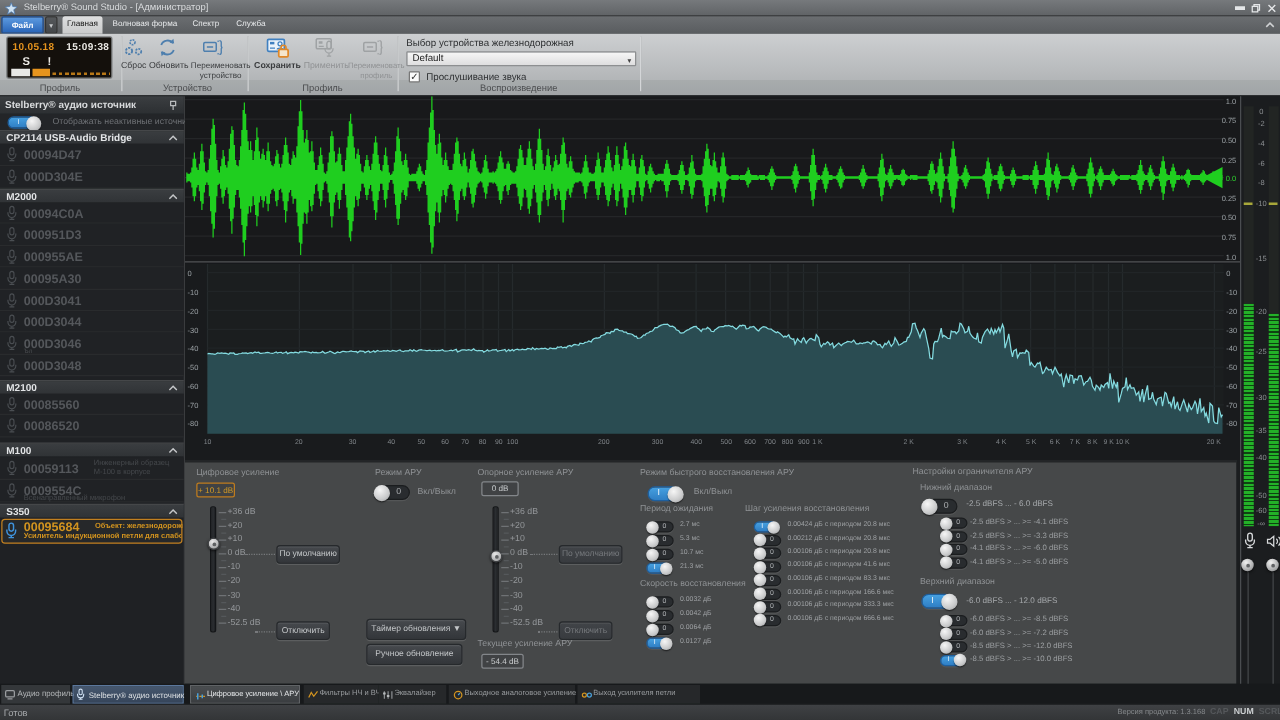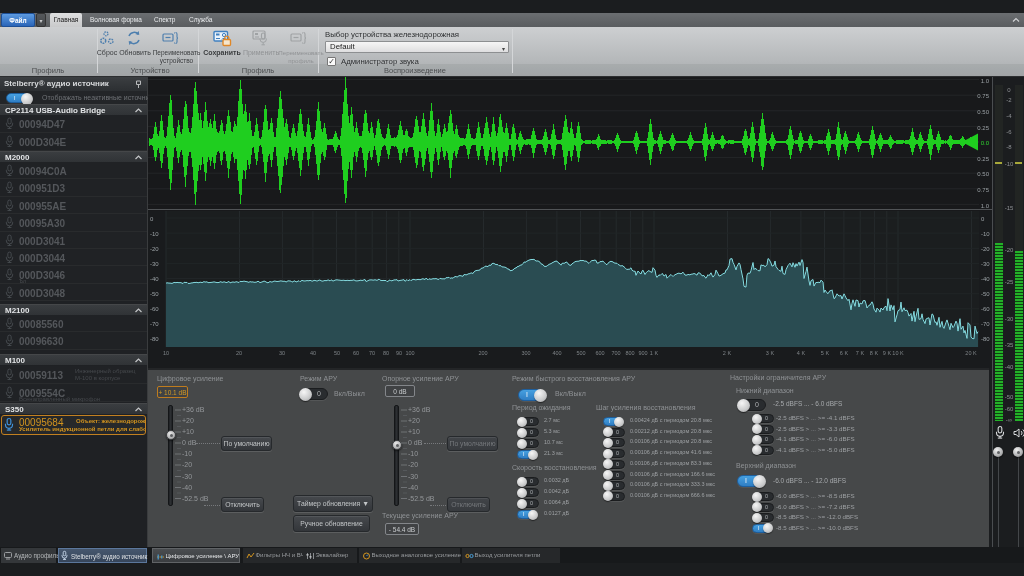--- a/index.html
+++ b/index.html
@@ -49,37 +49,59 @@
 .mlabel{position:absolute;font-size:6px;color:#8e9194;text-align:center;width:16px;}
 .mbar{position:absolute;width:8px;background:#222523;}
 .mgreen{position:absolute;width:8px;background:repeating-linear-gradient(#23b128 0 2px,#0f4212 2px 3px);}
 
 #tabstrip{left:0;top:547px;width:1024px;height:16px;background:#17191b;}
 .btab{position:absolute;top:1px;height:15px;font-size:6.5px;line-height:15px;white-space:nowrap;}
 #statusbar{left:0;top:563px;width:1024px;height:13px;background:linear-gradient(#3f4144,#333537);border-top:1px solid #222426;color:#a4a7aa;font-size:7.5px;}
 .ws{white-space:nowrap;}
 </style></head><body>
 <div id="app">
+    <div id="titlebar" class="ab">
+      <svg class="ab" style="left:4px;top:2px" width="10" height="10" viewBox="0 0 10 10">
+        <path d="M5 0L6.2 3.2 9.8 3.5 7 5.8 7.9 9.4 5 7.4 2.1 9.4 3 5.8 0.2 3.5 3.8 3.2Z" fill="#cfe2f2" stroke="#4a7ab0" stroke-width=".6"></path>
+      </svg>
+      <div class="ab ws" style="left:19px;top:1px">Stelberry® Sound Studio - [Администратор]</div>
+      <div class="ab" style="left:988px;top:5px;width:8px;height:3px;background:#e4e6e8"></div>
+      <svg class="ab" style="left:1000px;top:2px" width="9" height="9" viewBox="0 0 9 9">
+        <path d="M1.8 3h4.4v4.4H1.8zM3.2 3V1.6h4.4V6H6.2" fill="none" stroke="#e4e6e8" stroke-width="1"></path>
+      </svg>
+      <svg class="ab" style="left:1013px;top:2px" width="9" height="9" viewBox="0 0 9 9">
+        <path d="M1.8 2l5.4 5.4M7.2 2L1.8 7.4" stroke="#e4e6e8" stroke-width="1.1"></path>
+      </svg>
+    </div>
     <div id="menubar" class="ab">
       <div class="mtab" style="left:1px;width:34px;background:linear-gradient(#5c9ae0,#2a65b8);border:1px solid #1d4f96;border-radius:2px;font-weight:bold;color:#fff">Файл</div>
       <div class="mtab" style="left:36px;width:10px;background:linear-gradient(#55585b,#44474a);border:1px solid #333;border-radius:2px;color:#c8cacc;font-size:6px">▾</div>
       <div class="mtab" style="left:50px;width:32px;background:linear-gradient(#dedfe0,#c9cacb);border-radius:2px 2px 0 0;color:#141414;">Главная</div>
       <div class="mtab ws" style="left:90px;">Волновая форма</div>
       <div class="mtab ws" style="left:154px;">Спектр</div>
       <div class="mtab ws" style="left:189px;">Служба</div>
       <svg class="ab" style="left:1012px;top:4px" width="8" height="6" viewBox="0 0 8 6">
         <path d="M1 4.5L4 1.5 7 4.5" fill="none" stroke="#d0d2d4" stroke-width="1.2"></path>
       </svg>
     </div>
     <div id="ribbon" class="ab">
       <div class="ab" style="left:0;top:37px;width:1024px;height:12px;background:rgba(90,95,100,0.12)"></div>
       <div class="rsep" style="left:97px"></div>
       <div class="rsep" style="left:198px"></div>
       <div class="rsep" style="left:318px"></div>
       <div class="rsep" style="left:512px"></div>
+      <div class="ab" style="left:5px;top:2px;width:85px;height:34px;background:#14100c;border:1px solid #7a7c7e;border-radius:2px;overflow:hidden">
+        <div class="ab ws" style="left:4px;top:3px;font-size:8px;font-weight:bold;color:#e6941e;letter-spacing:.3px">10.05.18</div>
+        <div class="ab ws" style="left:47px;top:3px;font-size:8px;font-weight:bold;color:#eceae6;letter-spacing:.3px">15:09:38</div>
+        <div class="ab" style="left:12px;top:14px;font-size:9px;font-weight:bold;color:#eceae6">S</div>
+        <div class="ab" style="left:32px;top:14px;font-size:9px;font-weight:bold;color:#eceae6">!</div>
+        <div class="ab" style="left:3px;top:25px;width:15px;height:6px;background:#e8e8e6"></div>
+        <div class="ab" style="left:20px;top:25px;width:14px;height:6px;background:#e6941e"></div>
+        <div class="ab" style="left:36px;top:28px;width:46px;height:2px;background:repeating-linear-gradient(90deg,#b87818 0 3px,#14100c 3px 5px)"></div>
+      </div>
       <div class="rlabel" style="left:8px;top:39px;width:80px">Профиль</div>
       <svg class="ab" style="left:99px;top:3px" width="16" height="16" viewBox="0 0 16 16">
         <g fill="none" stroke="#4e7fae">
           <circle cx="7" cy="3.8" r="2" stroke-width="1.3" stroke-dasharray="1.5 .8"></circle>
           <circle cx="4.2" cy="10.8" r="2.5" stroke-width="1.5" stroke-dasharray="1.8 .9"></circle>
           <circle cx="11.8" cy="11.2" r="2.2" stroke-width="1.4" stroke-dasharray="1.6 .9"></circle>
         </g>
       </svg>
       <div class="ricon-label" style="left:90px;top:22px;width:34px;font-size:7px">Сброс</div>
       <svg class="ab" style="left:126px;top:3px" width="16" height="16" viewBox="0 0 16 16">
@@ -119,21 +141,21 @@
       <svg class="ab" style="left:290px;top:4px" width="18" height="14" viewBox="0 0 18 14">
         <rect x="1" y="3" width="10" height="7" rx="1" fill="none" stroke="#9fa2a4" stroke-width="1.2"></rect>
         <path d="M3.5 6.5h5" stroke="#9fa2a4" stroke-width="1.2"></path>
         <path d="M13.5 1.5c1 0 1.5.5 1.5 1.5v3c0 .8.3 1 1 1-.7 0-1 .2-1 1v3c0 1-.5 1.5-1.5 1.5M12 2h1M12 12h1" stroke="#9fa2a4" stroke-width="1.1" fill="none"></path>
       </svg>
       <div class="ricon-label gray-label" style="left:275px;top:22px;width:52px;font-size:6.2px">Переименовать<br>профиль</div>
       <div class="rlabel" style="left:218px;top:39px;width:80px">Профиль</div>
       <div class="ab ws" style="left:325px;top:3px;font-size:7.8px;color:#2e3032">Выбор устройства железнодорожная</div>
       <div class="ab" style="left:325px;top:14px;width:184px;height:12px;background:linear-gradient(#f6f6f6,#dededf);border:1px solid #8d8f91;border-radius:1px;font-size:7.8px;color:#222;line-height:10px;padding-left:4px">Default<div class="ab" style="right:3px;top:2px;font-size:6px;color:#444">▾</div></div>
       <div class="ab" style="left:327px;top:30px;width:9px;height:9px;background:#fafafa;border:1px solid #777;border-radius:1px;font-size:8px;line-height:8px;color:#333;text-align:center">✓</div>
-      <div class="ab ws" style="left:341px;top:30px;font-size:7.8px;color:#2e3032">Администратор звука</div>
+      <div class="ab ws" style="left:341px;top:30px;font-size:7.8px;color:#2e3032">Прослушивание звука</div>
       <div class="rlabel" style="left:375px;top:39px;width:80px">Воспроизведение</div>
     </div>
     <div id="lpanel" class="ab">
       <div class="lphead ab">Stelberry® аудио источник<svg class="ab" style="left:135px;top:3px" width="7" height="9" viewBox="0 0 7 9">
           <path d="M1.5 1h4v3.5h-4zM3.5 4.5V8" stroke="#b8babc" fill="none"></path>
         </svg></div>
       <div class="ab" style="left:0;top:14px;width:147px;height:13px;background:#232528"></div>
       <div class="tg on" style="left:6px;top:16px;width:27px">
         <div class="pill" style="left:0;width:23px;height:10px;border-radius:5px"></div>
         <div class="zero" style="left:8px;top:2px">I</div>
@@ -262,21 +284,21 @@
       <div class="ab ws" style="left:19px;top:242px;font-size:10px;font-weight:bold;color:#54575b">00085560</div>
       <div class="litem" style="top:255.4px;height:17.4px"></div>
       <svg class="ab" style="left:5px;top:257.4px" width="9" height="13" viewBox="0 0 12 16">
         <g fill="none" stroke="#4a4e52" stroke-width="1.2">
           <rect x="3.8" y="0.8" width="4.4" height="7.7" rx="2.2"></rect>
           <path d="M1.8 7v1.4a4.2 4.2 0 0 0 8.4 0V7"></path>
           <path d="M6 12.8v1.8"></path>
           <path d="M3.4 14.7h5.2"></path>
         </g>
       </svg>
-      <div class="ab ws" style="left:19px;top:259.4px;font-size:10px;font-weight:bold;color:#54575b">00096630</div>
+      <div class="ab ws" style="left:19px;top:259.4px;font-size:10px;font-weight:bold;color:#54575b">00086520</div>
       <div class="lgroup" style="top:277px">M100<svg class="ab" style="right:5px;top:3px" width="7" height="5" viewBox="0 0 7 5">
           <path d="M.5 4L3.5 1 6.5 4" stroke="#c4c6c8" fill="none" stroke-width="1.2"></path>
         </svg></div>
       <div class="litem" style="top:289px;height:18px"></div>
       <svg class="ab" style="left:5px;top:291px" width="9" height="13" viewBox="0 0 12 16">
         <g fill="none" stroke="#4a4e52" stroke-width="1.2">
           <rect x="3.8" y="0.8" width="4.4" height="7.7" rx="2.2"></rect>
           <path d="M1.8 7v1.4a4.2 4.2 0 0 0 8.4 0V7"></path>
           <path d="M6 12.8v1.8"></path>
           <path d="M3.4 14.7h5.2"></path>
@@ -301,21 +323,21 @@
         </svg></div>
       <div class="ab" style="left:1px;top:337.5px;width:145px;height:20px;background:#26282a;border:1px solid #c28020;border-radius:3px"></div>
       <svg class="ab" style="left:4px;top:339.5px" width="10" height="15" viewBox="0 0 12 16">
         <g fill="none" stroke="#3f93dd" stroke-width="1.4">
           <rect x="3.8" y="0.8" width="4.4" height="7.7" rx="2.2"></rect>
           <path d="M1.8 7v1.4a4.2 4.2 0 0 0 8.4 0V7"></path>
           <path d="M6 12.8v1.8"></path>
           <path d="M3.4 14.7h5.2"></path>
         </g>
       </svg>
-      <div class="ab ws" style="left:19px;top:339.5px;font-size:10px;font-weight:normal;color:#d3941f">00095684</div>
+      <div class="ab ws" style="left:19px;top:339.5px;font-size:10px;font-weight:bold;color:#d3941f">00095684</div>
       <div class="ab" style="left:76px;top:341px;width:70px;overflow:hidden;white-space:nowrap;font-size:6px;font-weight:bold;color:#d3941f">Объект: железнодорожная...</div>
       <div class="ab" style="left:19px;top:348.5px;width:126px;overflow:hidden;white-space:nowrap;font-size:6px;font-weight:bold;color:#d3941f">Усилитель индукционной петли для слабос...</div>
     </div>
     <svg id="wavesvg" class="ab" width="848" height="134" viewBox="0 0 848 134">
 <rect x="0" y="0" width="848" height="134" fill="#18191b"></rect>
 <g stroke="#242628" stroke-width="1">
 <path d="M0,2.6H831M0,18.2H831M0,33.8H831M0,49.4H831M0,80.6H831M0,96.2H831M0,111.8H831M0,127.4H831"></path>
 </g>
 <path d="M0,65H831" stroke="#2c2e30" stroke-width="1"></path>
 <path d="M1.5,61V69M2.5,62V68M3.5,62V68M4.5,61V69M5.5,57V73M6.5,50V80M7.5,45V84M8.5,50V80M9.5,57V73M10.5,59V71M11.5,54V76M12.5,44V84M13.5,38V91M14.5,44V86M15.5,53V77M16.5,60V71M17.5,61V69M18.5,59V71M19.5,50V80M20.5,39V92M21.5,26V102M22.5,18V113M23.5,23V106M24.5,38V93M25.5,51V80M26.5,59V71M27.5,61V70M28.5,56V74M29.5,50V81M30.5,43V86M31.5,48V80M32.5,55V75M33.5,57V73M34.5,52V78M35.5,42V90M36.5,30V100M37.5,24V110M38.5,27V98M39.5,39V89M40.5,51V79M41.5,55V75M42.5,56V75M43.5,51V81M44.5,40V90M45.5,27V103M46.5,11V117M47.5,5V128M48.5,14V115M49.5,27V104M50.5,36V94M51.5,43V88M52.5,36V93M53.5,43V88M54.5,51V80M55.5,44V87M56.5,35V95M57.5,25V104M58.5,33V96M59.5,44V85M60.5,50V80M61.5,46V83M62.5,42V89M63.5,47V84M64.5,51V80M65.5,44V86M66.5,37V92M67.5,44V86M68.5,52V78M69.5,55V75M70.5,56V74M71.5,54V76M72.5,48V84M73.5,43V88M74.5,46V83M75.5,54V75M76.5,57V74M77.5,54V77M78.5,47V84M79.5,39V91M80.5,33V101M81.5,39V92M82.5,45V84M83.5,54V77M84.5,55V75M85.5,50V80M86.5,44V86M87.5,47V82M88.5,49V82M89.5,40V93M90.5,24V104M91.5,12V117M92.5,3V127M93.5,12V118M94.5,27V102M95.5,37V93M96.5,34V94M97.5,27V102M98.5,35V93M99.5,45V83M100.5,44V88M101.5,36V92M102.5,44V87M103.5,53V78M104.5,59V71M105.5,59V70M106.5,55V76M107.5,48V82M108.5,41V88M109.5,47V84M110.5,54V75M111.5,61V69M112.5,62V68M113.5,60V70M114.5,53V77M115.5,45V85M116.5,32V96M117.5,28V105M118.5,32V96M119.5,44V85M120.5,53V79M121.5,52V77M122.5,46V83M123.5,41V90M124.5,46V83M125.5,55V75M126.5,60V70M127.5,60V70M128.5,51V79M129.5,41V89M130.5,32V99M131.5,20V113M132.5,14V116M133.5,22V108M134.5,32V100M135.5,41V89M136.5,50V80M137.5,46V83M138.5,42V88M139.5,47V82M140.5,54V76M141.5,60V70M142.5,61V70M143.5,56V73M144.5,51V79M145.5,47V83M146.5,51V79M147.5,56V74M148.5,59V71M149.5,54V76M150.5,46V84M151.5,37V91M152.5,32V99M153.5,37V93M154.5,47V83M155.5,54V76M156.5,59V70M157.5,60V70M158.5,55V75M159.5,47V83M160.5,41V89M161.5,48V82M162.5,55V75M163.5,61V69M164.5,63V67M165.5,62V67M166.5,60V70M167.5,53V78M168.5,44V87M169.5,32V98M170.5,25V103M171.5,34V98M172.5,44V86M173.5,52V77M174.5,55V75M175.5,51V79M176.5,46V83M177.5,51V80M178.5,57V73M179.5,62V68M180.5,63V68M181.5,62V68M182.5,62V68M183.5,62V68M184.5,62V68M185.5,60V70M186.5,57V74M187.5,54V76M188.5,56V73M189.5,60V70M190.5,62V68M191.5,63V68M192.5,59V71M193.5,51V79M194.5,37V93M195.5,25V103M196.5,13V117M197.5,-0V126M198.5,11V121M199.5,27V104M200.5,39V92M201.5,46V85M202.5,38V93M203.5,30V101M204.5,37V93M205.5,49V80M206.5,55V75M207.5,51V79M208.5,45V85M209.5,51V80M210.5,56V74M211.5,59V71M212.5,59V70M213.5,59V71M214.5,54V76M215.5,46V83M216.5,37V91M217.5,33V100M218.5,36V94M219.5,46V83M220.5,54V76M221.5,56V74M222.5,51V80M223.5,45V83M224.5,50V80M225.5,56V73M226.5,61V69M227.5,58V73M228.5,51V78M229.5,44V86M230.5,42V89M231.5,46V85M232.5,52V79M233.5,57V73M234.5,60V70M235.5,61V69M236.5,62V68M237.5,61V69M238.5,57V73M239.5,51V77M240.5,47V82M241.5,52V78M242.5,58V72M243.5,61V69M244.5,61V69M245.5,61V69M246.5,60V70M247.5,61V69M248.5,60V70M249.5,58V72M250.5,53V76M251.5,48V83M252.5,44V86M253.5,49V83M254.5,53V76M255.5,58V72M256.5,58V71M257.5,54V76M258.5,52V79M259.5,54V75M260.5,59V71M261.5,60V70M262.5,61V70M263.5,61V70M264.5,60V70M265.5,56V73M266.5,50V80M267.5,42V86M268.5,39V91M269.5,43V88M270.5,49V81M271.5,55V74M272.5,55V75M273.5,49V81M274.5,42V90M275.5,36V94M276.5,42V88M277.5,50V82M278.5,56V74M279.5,59V71M280.5,54V77M281.5,43V85M282.5,34V95M283.5,26V101M284.5,34V95M285.5,43V84M286.5,54V77M287.5,59V71M288.5,56V75M289.5,47V83M290.5,42V88M291.5,48V82M292.5,55V75M293.5,60V70M294.5,57V74M295.5,52V80M296.5,47V83M297.5,51V79M298.5,55V74M299.5,54V76M300.5,46V83M301.5,39V91M302.5,33V101M303.5,37V91M304.5,46V83M305.5,54V76M306.5,57V74M307.5,52V79M308.5,48V81M309.5,52V77M310.5,58V73M311.5,60V70M312.5,61V69M313.5,61V69M314.5,61V69M315.5,61V68M316.5,62V68M317.5,61V69M318.5,57V72M319.5,52V78M320.5,47V82M321.5,52V77M322.5,57V72M323.5,61V69M324.5,61V68M325.5,62V68M326.5,62V68M327.5,61V68M328.5,56V74M329.5,51V79M330.5,45V83M331.5,50V79M332.5,56V73M333.5,61V69M334.5,61V69M335.5,57V72M336.5,51V79M337.5,46V83M338.5,40V88M339.5,45V84M340.5,51V79M341.5,57V73M342.5,60V70M343.5,55V75M344.5,47V83M345.5,40V88M346.5,47V84M347.5,54V76M348.5,59V70M349.5,56V74M350.5,50V81M351.5,40V89M352.5,37V95M353.5,43V89M354.5,50V81M355.5,55V75M356.5,56V75M357.5,51V79M358.5,46V85M359.5,51V79M360.5,56V73M361.5,62V68M362.5,62V68M363.5,57V73M364.5,50V79M365.5,47V84M366.5,51V80M367.5,56V73M368.5,62V68M369.5,63V67M370.5,60V70M371.5,56V74M372.5,54V77M373.5,57V73M374.5,60V70M375.5,62V68M376.5,63V67M377.5,63V68M378.5,62V68M379.5,62V68M380.5,62V67M381.5,62V68M382.5,62V68M383.5,58V71M384.5,54V76M385.5,51V81M386.5,54V76M387.5,58V71M388.5,62V68M389.5,63V67M390.5,63V67M391.5,63V67M392.5,63V67M393.5,63V67M394.5,62V68M395.5,59V71M396.5,55V75M397.5,52V78M398.5,55V75M399.5,60V71M400.5,63V67M401.5,63V67M402.5,62V68M403.5,57V72M404.5,53V78M405.5,47V82M406.5,52V79M407.5,58V73M408.5,62V68M409.5,63V67M410.5,63V67M411.5,63V67M412.5,63V67M413.5,62V68M414.5,56V73M415.5,50V80M416.5,44V88M417.5,38V93M418.5,42V87M419.5,50V79M420.5,55V74M421.5,56V74M422.5,51V80M423.5,45V84M424.5,52V79M425.5,57V73M426.5,61V68M427.5,61V69M428.5,56V74M429.5,49V80M430.5,45V85M431.5,49V81M432.5,56V74M433.5,62V68M434.5,63V67M435.5,64V66M436.5,64V66M437.5,63V67M438.5,63V67M439.5,63V67M440.5,63V67M441.5,63V67M442.5,63V67M443.5,64V66M444.5,63V67M445.5,63V67M446.5,63V67M447.5,63V67M448.5,62V68M449.5,60V71M450.5,57V73M451.5,59V70M452.5,62V69M453.5,63V67M454.5,63V67M455.5,63V67M456.5,63V67M457.5,63V67M458.5,64V67M459.5,63V66M460.5,63V67M461.5,63V67M462.5,63V67M463.5,63V67M464.5,64V66M465.5,64V66M466.5,63V67M467.5,61V69M468.5,58V72M469.5,56V75M470.5,58V72M471.5,61V69M472.5,63V67M473.5,64V66M474.5,64V66M475.5,64V66M476.5,64V66M477.5,64V66M478.5,64V66M479.5,64V66M480.5,64V66M481.5,64V66M482.5,64V66M483.5,64V66M484.5,64V66M485.5,63V67M486.5,60V70M487.5,56V74M488.5,54V77M489.5,56V73M490.5,60V70M491.5,63V67M492.5,64V66M493.5,64V66M494.5,64V66M495.5,64V66M496.5,64V66M497.5,64V66M498.5,64V66M499.5,61V69M500.5,55V76M501.5,47V83M502.5,42V88M503.5,47V82M504.5,55V75M505.5,61V69M506.5,63V67M507.5,63V67M508.5,64V66M509.5,63V67M510.5,60V70M511.5,57V74M512.5,54V77M513.5,57V74M514.5,60V70M515.5,63V67M516.5,63V67M517.5,63V67M518.5,64V66M519.5,64V66M520.5,64V66M521.5,63V67M522.5,61V69M523.5,58V72M524.5,56V74M525.5,58V73M526.5,61V69M527.5,63V67M528.5,64V66M529.5,64V66M530.5,64V66M531.5,64V66M532.5,64V66M533.5,64V66M534.5,64V66M535.5,64V66M536.5,64V66M537.5,64V66M538.5,64V66M539.5,63V67M540.5,61V69M541.5,58V72M542.5,55V74M543.5,58V72M544.5,61V69M545.5,63V67M546.5,64V66M547.5,64V66M548.5,64V66M549.5,64V66M550.5,64V66M551.5,64V66M552.5,64V66M553.5,64V66M554.5,62V68M555.5,57V73M556.5,51V80M557.5,46V84M558.5,50V79M559.5,57V73M560.5,62V68M561.5,63V67M562.5,61V69M563.5,58V72M564.5,55V74M565.5,58V72M566.5,61V69M567.5,63V67M568.5,63V67M569.5,63V66M570.5,63V67M571.5,63V67M572.5,62V68M573.5,59V71M574.5,58V72M575.5,59V71M576.5,62V68M577.5,63V67M578.5,64V66M579.5,64V66M580.5,63V67M581.5,63V66M582.5,63V67M583.5,63V67M584.5,63V67M585.5,63V67M586.5,64V66M587.5,64V66M588.5,64V66M589.5,64V66M590.5,64V66M591.5,64V66M592.5,64V66M593.5,64V66M594.5,62V68M595.5,59V71M596.5,54V76M597.5,52V78M598.5,54V75M599.5,59V71M600.5,62V68M601.5,61V69M602.5,56V74M603.5,50V80M604.5,45V85M605.5,50V81M606.5,56V74M607.5,62V68M608.5,64V66M609.5,64V66M610.5,62V69M611.5,56V75M612.5,49V80M613.5,42V89M614.5,36V93M615.5,42V90M616.5,48V81M617.5,56V74M618.5,62V68M619.5,64V66M620.5,64V66M621.5,63V67M622.5,61V69M623.5,57V72M624.5,55V74M625.5,58V72M626.5,61V69M627.5,63V67M628.5,64V66M629.5,64V66M630.5,64V66M631.5,64V66M632.5,64V66M633.5,64V66M634.5,64V66M635.5,64V66M636.5,64V66M637.5,64V66M638.5,63V67M639.5,62V68M640.5,58V73M641.5,52V78M642.5,49V82M643.5,53V78M644.5,58V72M645.5,62V68M646.5,64V66M647.5,63V67M648.5,63V67M649.5,63V67M650.5,60V70M651.5,56V74M652.5,54V76M653.5,56V74M654.5,60V70M655.5,63V67M656.5,64V66M657.5,64V66M658.5,64V66M659.5,64V66M660.5,62V68M661.5,59V71M662.5,57V73M663.5,59V71M664.5,62V68M665.5,64V66M666.5,64V66M667.5,64V66M668.5,64V66M669.5,64V66M670.5,63V67M671.5,63V67M672.5,63V67M673.5,63V67M674.5,63V67M675.5,64V66M676.5,63V67M677.5,63V67M678.5,59V71M679.5,56V74M680.5,52V78M681.5,55V74M682.5,59V71M683.5,63V67M684.5,63V67M685.5,63V67M686.5,63V67M687.5,62V68M688.5,57V73M689.5,50V79M690.5,45V83M691.5,51V80M692.5,57V73M693.5,62V68M694.5,63V67M695.5,60V70M696.5,56V73M697.5,54V77M698.5,57V74M699.5,60V70M700.5,63V67M701.5,64V66M702.5,64V66M703.5,64V66M704.5,64V66M705.5,64V66M706.5,64V66M707.5,63V67M708.5,61V69M709.5,57V72M710.5,55V75M711.5,58V72M712.5,61V69M713.5,63V67M714.5,64V66M715.5,64V66M716.5,64V66M717.5,64V66M718.5,64V66M719.5,64V66M720.5,64V66M721.5,62V68M722.5,58V72M723.5,53V78M724.5,49V81M725.5,53V78M726.5,57V72M727.5,62V68M728.5,64V66M729.5,63V67M730.5,61V69M731.5,58V72M732.5,56V75M733.5,58V72M734.5,61V69M735.5,63V67M736.5,63V67M737.5,63V67M738.5,63V67M739.5,63V67M740.5,62V68M741.5,60V70M742.5,58V72M743.5,60V71M744.5,62V68M745.5,63V67M746.5,64V66M747.5,64V66M748.5,63V67M749.5,63V67M750.5,63V67M751.5,63V67M752.5,63V67M753.5,63V67M754.5,63V67M755.5,63V66M756.5,64V66M757.5,63V67M758.5,63V67M759.5,63V67M760.5,63V67M761.5,62V68M762.5,59V71M763.5,55V75M764.5,51V78M765.5,55V75M766.5,60V71M767.5,62V68M768.5,63V67M769.5,63V67M770.5,61V69M771.5,57V72M772.5,55V75M773.5,58V72M774.5,61V69M775.5,63V67M776.5,64V66M777.5,64V66M778.5,64V66M779.5,62V68M780.5,57V72M781.5,52V77M782.5,48V83M783.5,52V78M784.5,58V72M785.5,62V68M786.5,63V67M787.5,63V67M788.5,60V70M789.5,57V73M790.5,54V76M791.5,57V73M792.5,60V70M793.5,63V67M794.5,63V67M795.5,63V67M796.5,64V66M797.5,63V67M798.5,64V66M799.5,63V67M800.5,62V68M801.5,59V70M802.5,58V73M803.5,59V71M804.5,62V68M805.5,63V67M806.5,63V67M807.5,63V67M808.5,63V67M809.5,63V67M810.5,63V67M811.5,63V67M812.5,62V68M813.5,61V69M814.5,59V71M815.5,60V69M816.5,62V68M817.5,63V67M818.5,63V67M819.5,63V67M820.5,63V67M821.5,62V68M822.5,60V69M823.5,61V69M824.5,62V67M825.5,63V67M826.5,63V67M827.5,63V67M828.5,63V67M829.5,63V67" stroke="#1fce1f" stroke-width="1" fill="none"></path>
@@ -689,12 +711,19 @@
         </svg>Эквалайзер</div>
       <div class="btab" style="left:359px;width:101px;background:#26282a;color:#989b9e;padding-left:12.5px;font-size:6px"><svg class="ab" style="left:3px;top:4px" width="9" height="8" viewBox="0 0 9 8">
           <circle cx="4.5" cy="4" r="3" fill="none" stroke="#d3941f"></circle>
           <path d="M4.5 4L6 2.5" stroke="#4a9fd8"></path>
         </svg>Выходное аналоговое усиление</div>
       <div class="btab" style="left:462px;width:98px;background:#26282a;color:#989b9e;padding-left:12.5px;font-size:6px"><svg class="ab" style="left:3px;top:4px" width="9" height="8" viewBox="0 0 9 8">
           <circle cx="2.5" cy="4" r="1.6" fill="none" stroke="#d3941f"></circle>
           <circle cx="6.5" cy="4" r="1.6" fill="none" stroke="#4a9fd8"></circle>
         </svg>Выход усилителя петли</div>
     </div>
+    <div id="statusbar" class="ab">
+      <div class="ab" style="left:3px;top:2px">Готов</div>
+      <div class="ab ws" style="left:894px;top:3px;color:#85888b;font-size:6px">Версия продукта: 1.3.168</div>
+      <div class="ab" style="left:968px;top:2px;color:#55585b;font-weight:bold;font-size:7px">CAP</div>
+      <div class="ab" style="left:987px;top:2px;color:#cdd0d2;font-weight:bold;font-size:7px">NUM</div>
+      <div class="ab" style="left:1007px;top:2px;color:#55585b;font-weight:bold;font-size:7px">SCRL</div>
+    </div>
   </div>
 </body></html>

